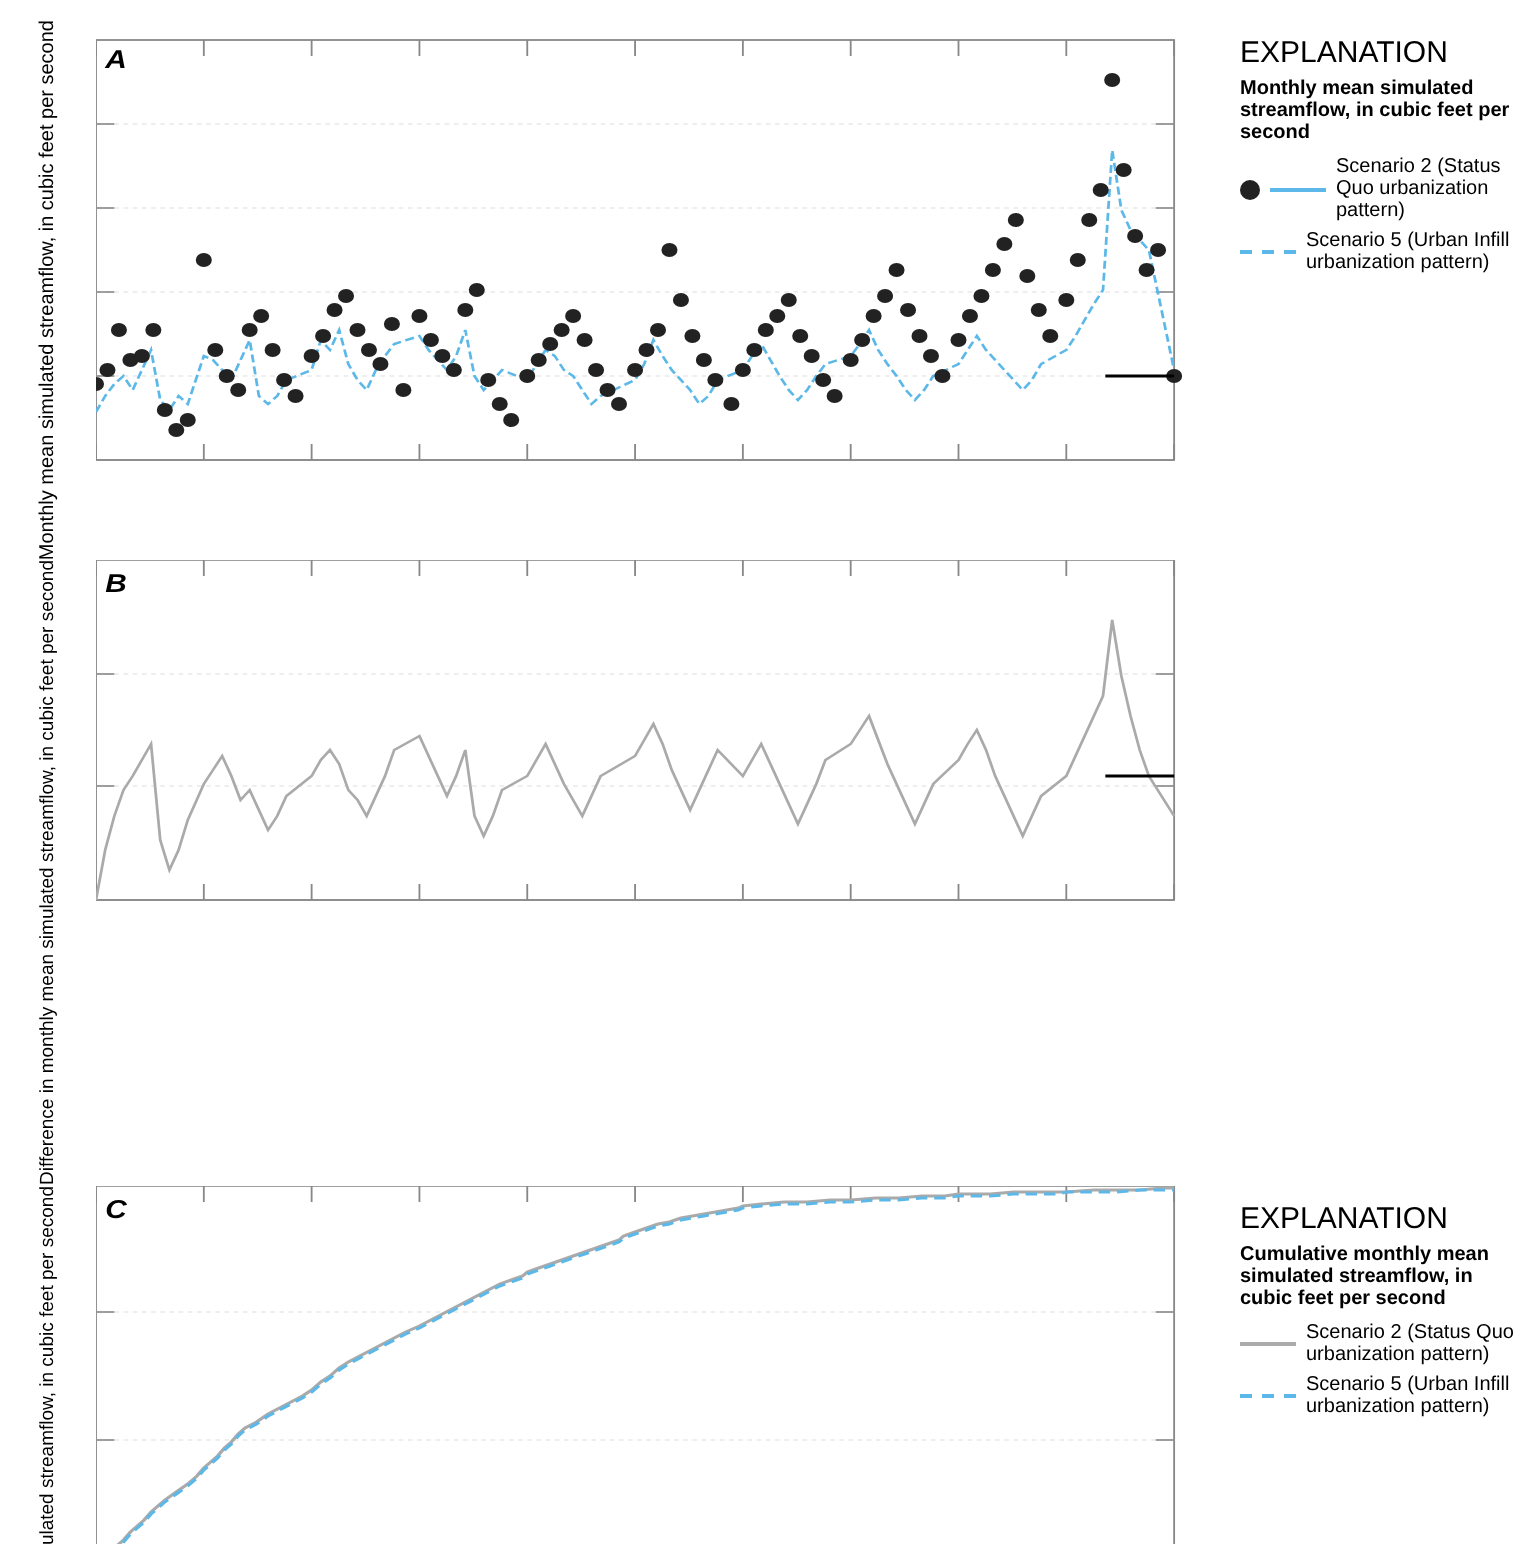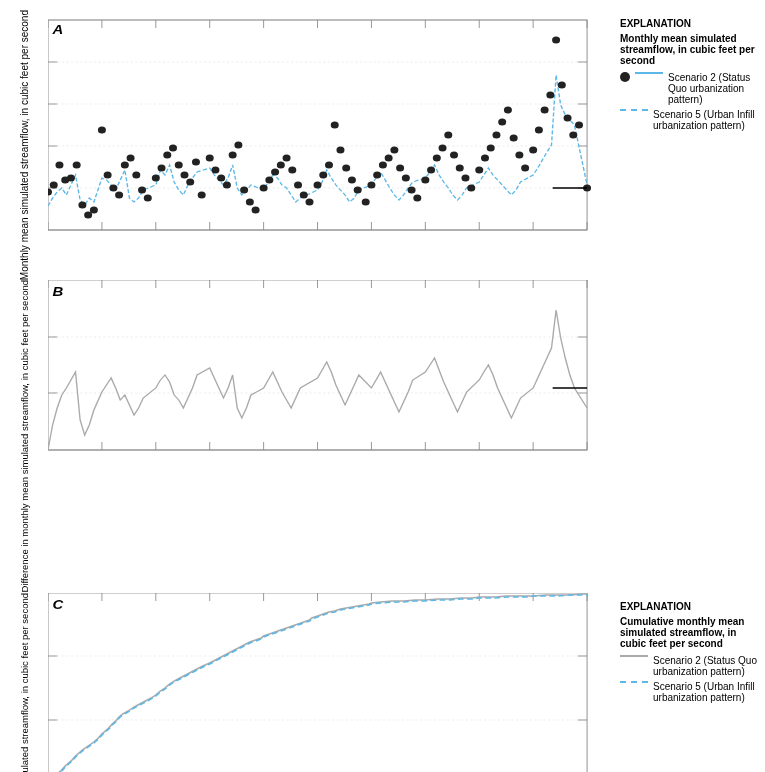--- a/index.html
+++ b/index.html
@@ -41,32 +41,32 @@
       padding: 0 2px;
       color: #000;
       flex: 0 0 48px;
     }
     .legend-area {
       flex: 0 0 155px;
       padding: 8px 5px 5px 10px;
       font-size: 10px;
     }
     .legend-title {
-      font-weight: bold;
-      font-size: 10px;
+      font-weight: normal;
+      font-size: 15px;
       margin-bottom: 4px;
     }
     .legend-subtitle {
       font-weight: bold;
       font-size: 10px;
       margin-bottom: 6px;
     }
     .legend-item {
       display: flex;
-      align-items: flex-start;
+      align-items: center;
       margin-bottom: 4px;
       font-size: 10px;
     }
     .legend-line-solid {
       width: 28px;
       height: 2px;
       background: #5bb8e8;
       margin-right: 5px;
       flex-shrink: 0;
     }

